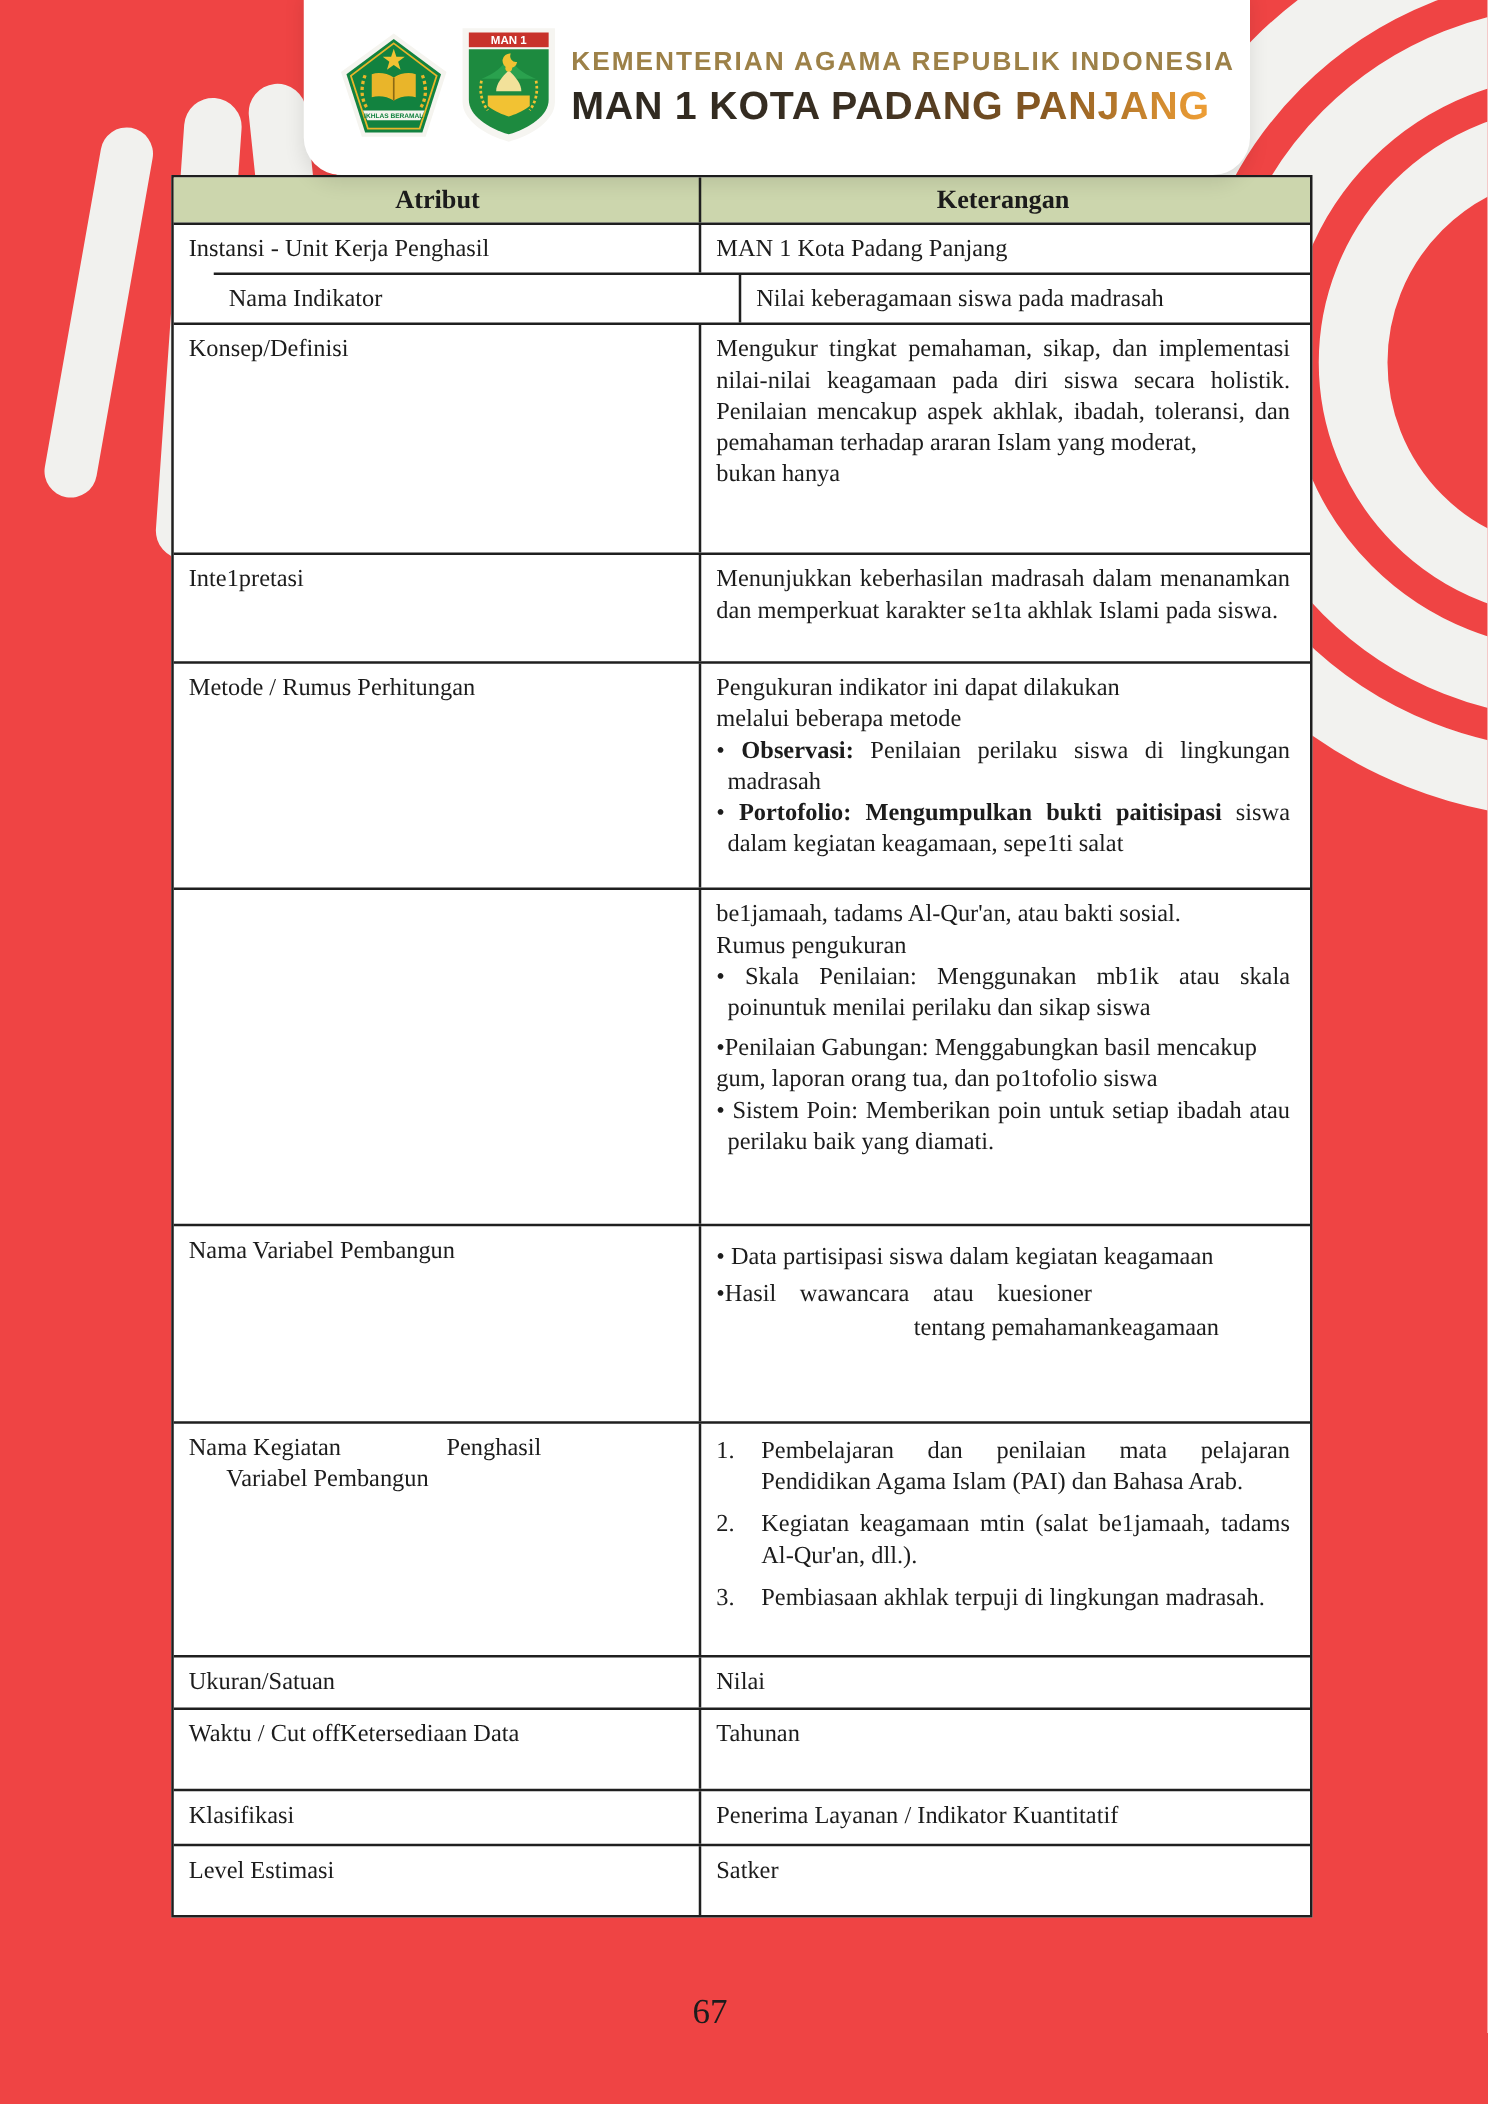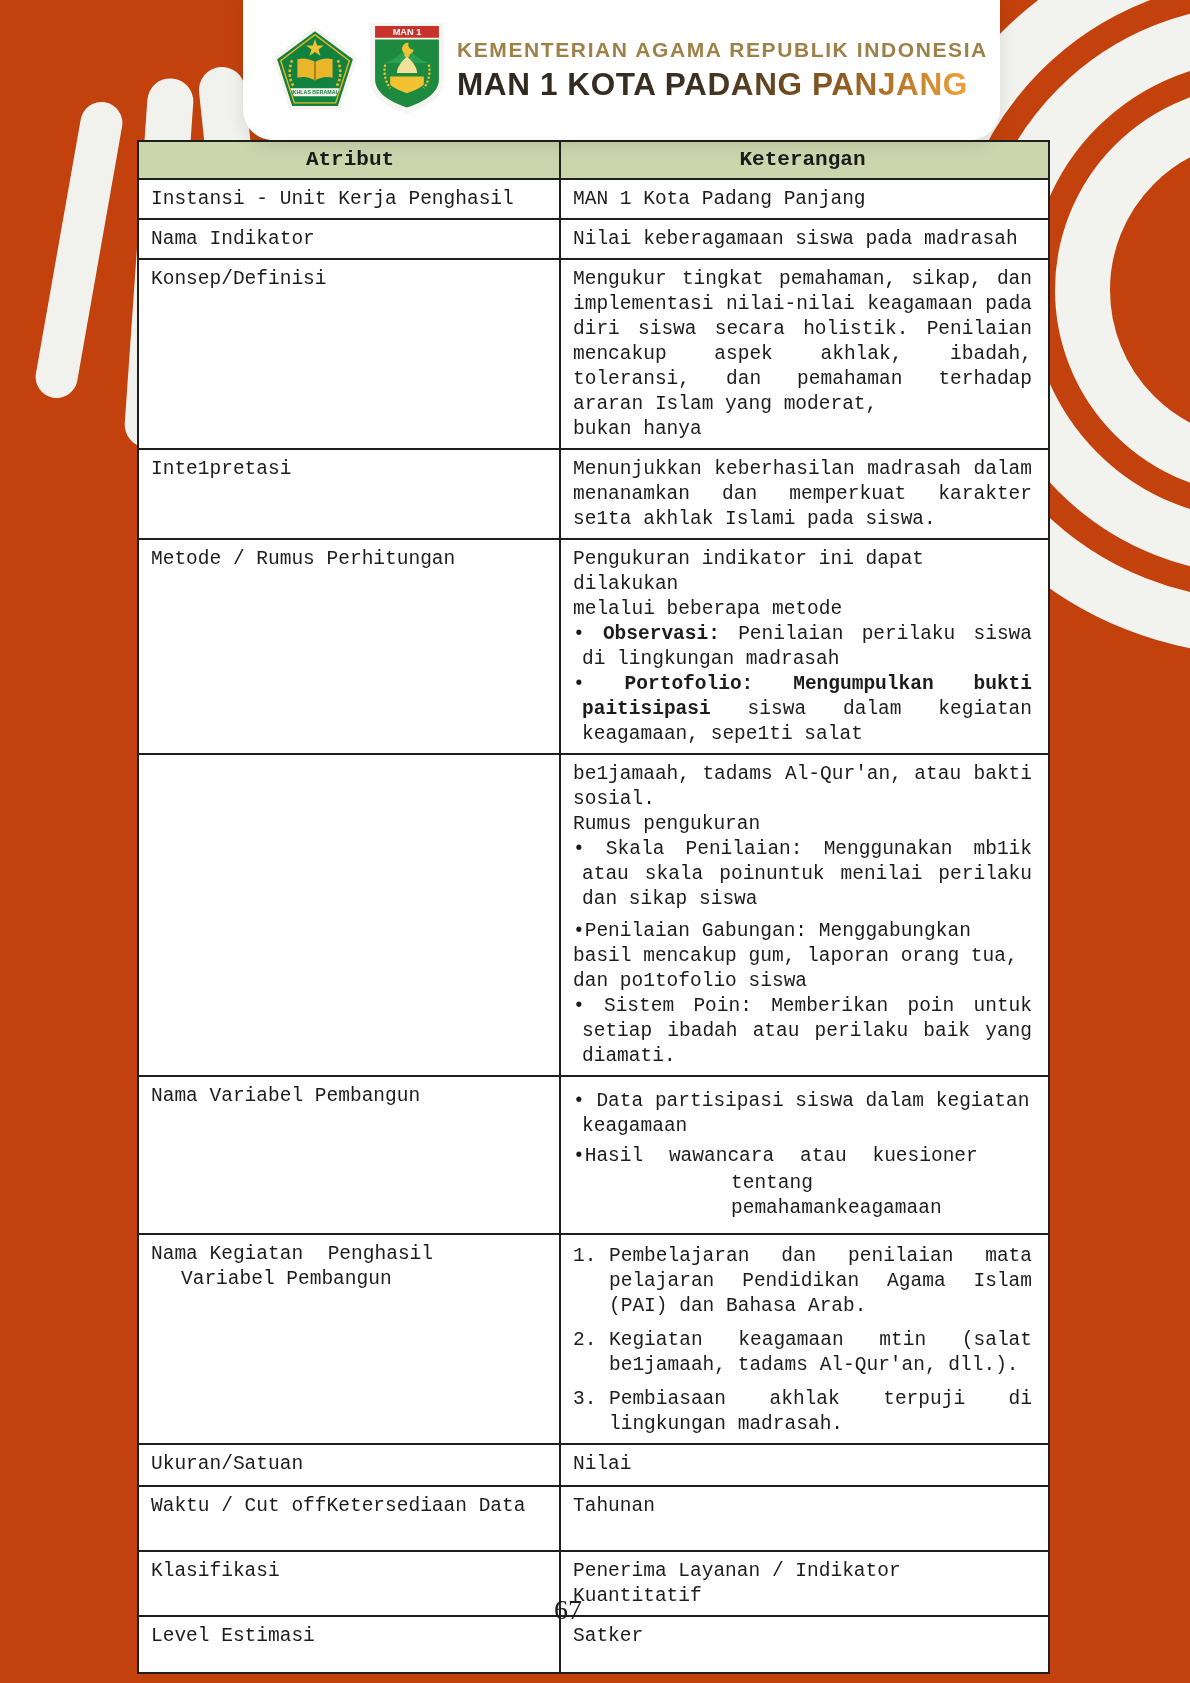--- a/index.html
+++ b/index.html
@@ -1,19 +1,19 @@
 <!DOCTYPE html>
 <html><head>
 <meta charset="utf-8">
 <style>
   html,body{margin:0;padding:0;}
   body{background:#ffffff;}
   #page{
     position:relative; width:1190px; height:1683px;
-    background:#c2410c; overflow:hidden;
+    background:#ef4444; overflow:hidden;
     font-family:"Liberation Serif","DejaVu Serif",serif;
     color:#1c1c1c;
   }
   
   .wm{position:absolute; background:#f1f1ee; z-index:0;}
   .wm-bar{border-radius:60px;}
   .wm-ring{background:transparent; border:55px solid #f2f2ef; border-radius:50%; box-sizing:border-box;}
   
   #header-card{
     position:absolute; left:243px; top:-8px; width:757px; height:148px;
@@ -33,34 +33,34 @@
     font-size:31.5px; font-weight:800; letter-spacing:0.6px; margin-top:4px; white-space:nowrap;
     background:linear-gradient(90deg,#2d2820 0%,#3a2f22 45%,#8a5a22 72%,#ec9d35 95%);
     -webkit-background-clip:text; background-clip:text; color:transparent;
   }
   
   #doc-table{
     position:absolute; left:137px; top:140px; width:913px;
     border:2px solid #1f1f1f; background:#ffffff; z-index:2;
     box-sizing:border-box; font-size:19.5px; line-height:25px;
   }
-  .row{display:grid; grid-template-columns:422px 1fr; border-top:2px solid #1f1f1f;font-family:Liberation Mono, monospace;}
+  .row{display:grid; grid-template-columns:422px 1fr; border-top:2px solid #1f1f1f;}
   .row:first-child{border-top:none;}
   .cl{border-right:2px solid #1f1f1f; padding:7px 10px 6px 12px; box-sizing:border-box;}
   .cr{padding:7px 16px 6px 12px; box-sizing:border-box;}
   .r-header{background:#ccd6ad; text-align:center; font-weight:700; font-size:21px;}
   .r-header .cl,.r-header .cr{padding-top:5px; padding-bottom:4px;}
   .just{text-align:justify;}
   .hang{text-indent:-9px; padding-left:9px; margin-top:8px;}
   .para{margin:0;}
   .bold{font-weight:700;}
   
   .h-header{min-height:36px;}
   .h-instansi{min-height:31px;}
-  .h-indikator{min-height:37px;}
+  .h-indikator{min-height:37px;margin-left:32px;}
   .h-konsep{min-height:182px;}
   .h-interpretasi{min-height:85px;}
   .h-metode{min-height:179px;}
   .h-lanjutan{min-height:267px;}
   .h-variabel{min-height:156px;}
   .h-kegiatan{min-height:185px;}
   .h-ukuran{min-height:40px;}
   .h-waktu{min-height:63px;}
   .h-klasifikasi{min-height:42px;}
   .h-level{min-height:55px;}

